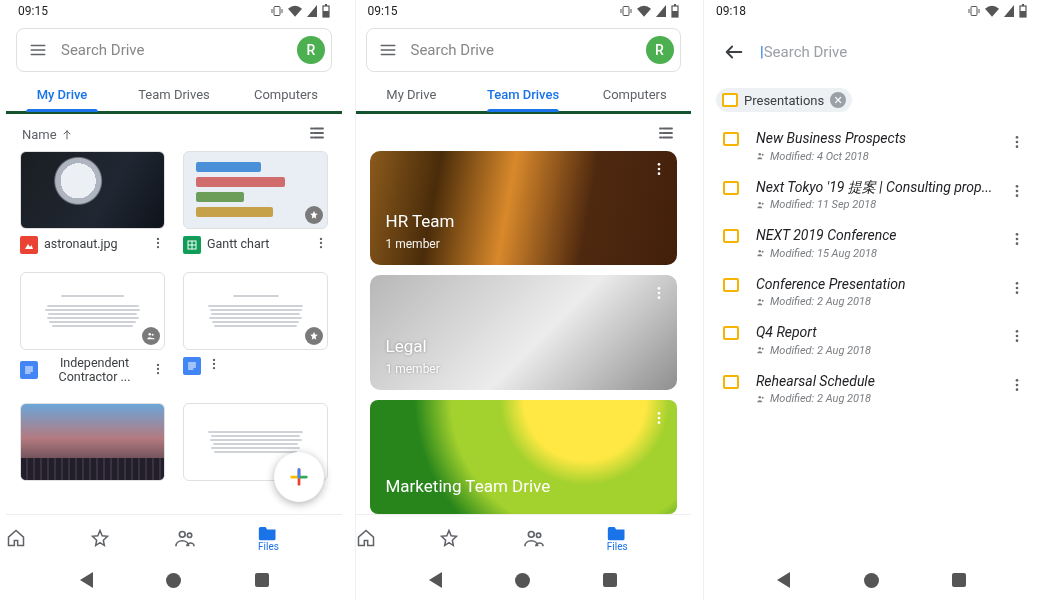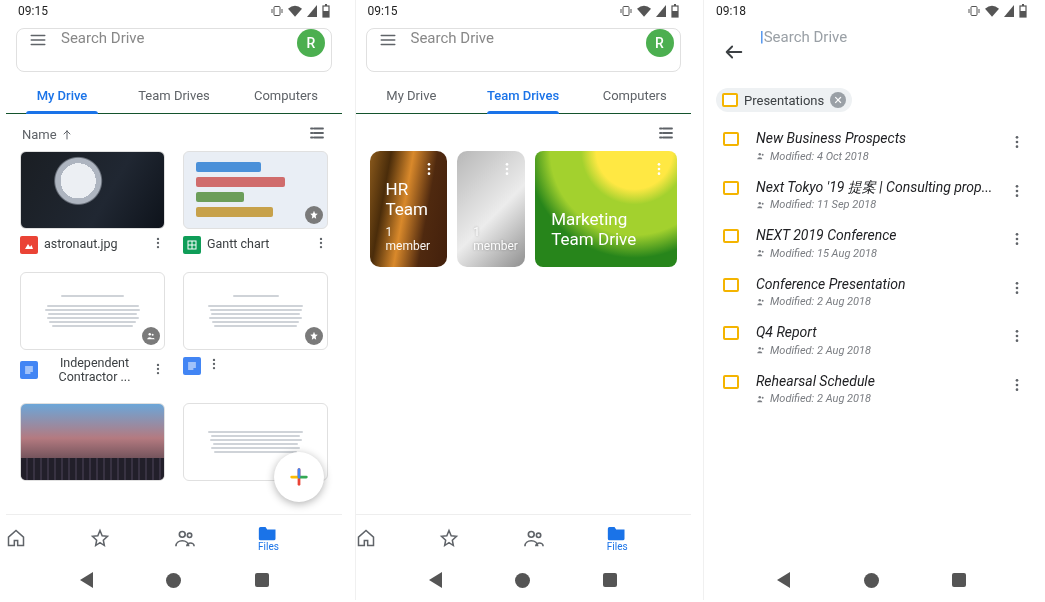--- a/index.html
+++ b/index.html
@@ -7,30 +7,30 @@
   .stage { width: 1045px; height: 602px; display: flex; justify-content: space-between; padding: 0 6px; }
   .phone { width: 336px; height: 600px; background: #fff; position: relative; display: flex; flex-direction: column; }
   .phone + .phone { border-left: 1px solid #f0f0f0; }
 
   
   .status { height: 22px; display:flex; align-items:center; justify-content:space-between; padding: 0 12px; font-size: 12px; color:#222; }
   .status-icons { display:flex; align-items:center; gap:5px; color:#555; }
   .status-icons svg { display:block; }
 
   
-  .search-row { margin: 6px 10px; height: 44px; border: 1px solid #e0e0e0; border-radius: 8px; display:flex; padding: 0 6px 0 10px; }
+  .search-row { margin: 6px 10px; height: 44px; border: 1px solid #e0e0e0; border-radius: 8px; display:flex; align-items:center; padding: 0 6px 0 10px; }
   .hamburger { width:22px; height:22px; display:inline-flex; align-items:center; justify-content:center; }
   .search-text { flex:1; margin: 0 12px; font-size: 15px; color:#888; }
   .avatar { width:28px; height:28px; border-radius:50%; background:#4caf50; color:#fff; font-size:14px; font-weight:500; display:flex; align-items:center; justify-content:center; }
 
   .back-arrow { width:28px; display:flex; align-items:center; justify-content:center; color:#333; }
   .search-cursor { color:#1a73e8; }
 
   
-  .tabs { display:flex; height:36px; border-bottom:1px solid #14532d; }
+  .tabs { display:flex; height:36px; border-bottom:3px solid #14532d; }
   .tab { flex:1; text-align:center; font-size:13px; color:#5f6368; display:flex; align-items:center; justify-content:center; position:relative; cursor:pointer; }
   .tab.active { color:#1a73e8; font-weight:500; }
   .tab.active::after { content:""; position:absolute; bottom:-1px; height:3px; left:18%; right:18%; background:#1a73e8; border-radius:3px 3px 0 0; }
 
   
   .sortrow { display:flex; align-items:center; justify-content:space-between; padding: 10px 16px 6px; font-size:13px; color:#5f6368; }
   .sortrow.right-only { justify-content:flex-end; }
   .sortname { display:flex; align-items:center; gap:4px; }
   .view-icon { color:#5f6368; }
 
@@ -70,21 +70,21 @@
   .bnav .bitem.active { color:#1a73e8; }
   .bnav .bitem svg { display:block; }
 
   
   .sysnav { height:40px; display:flex; align-items:center; justify-content:space-evenly; color:#555; }
   .sysnav .tri { width:0; height:0; border-top:8px solid transparent; border-bottom:8px solid transparent; border-right:13px solid #555; }
   .sysnav .circ { width:15px; height:15px; border-radius:50%; background:#555; }
   .sysnav .sq { width:14px; height:14px; border-radius:2px; background:#555; }
 
   
-  .cards { flex:1; overflow:hidden; padding: 0 14px; display:flex; flex-direction:row; gap:10px; }
+  .cards { flex:1; overflow:hidden; padding: 0 14px; display:flex; flex-direction:column; gap:10px; }
   .card { height:116px; border-radius:10px; position:relative; padding:14px 16px; color:#fff; display:flex; flex-direction:column; justify-content:flex-end; gap:6px; overflow:hidden; }
   .card .title { font-size:17px; font-weight:400; }
   .card .sub { font-size:12px; opacity:.95; }
   .card .cmore { position:absolute; right:10px; top:10px; color:#fff; }
   .card.hr { background: linear-gradient(100deg,#8b5a1c 0%, #4a2c0a 22%, #d9892b 45%, #4f290f 70%, #43200c 100%); }
   .card.legal { background: linear-gradient(135deg,#b7b7b7 0%, #ececec 55%, #8f8f8f 100%); }
   .card.legal .title, .card.legal .sub { color:#fff; text-shadow:0 0 3px rgba(0,0,0,.35); }
   .card.mkt { background: radial-gradient(circle at 70% 0%, #ffe843 0 25%, #a3d12e 35% 55%, #27851b 70% 100%); border-radius: 8px; }
 
   
@@ -398,20 +398,21 @@
         <div class="sub">1 member</div>
       </div>
       <div class="card legal">
         <span class="cmore">
           <svg width="16" height="16" viewBox="0 0 24 24">
               <circle cx="12" cy="5" r="2" fill="#fff"></circle>
               <circle cx="12" cy="12" r="2" fill="#fff"></circle>
               <circle cx="12" cy="19" r="2" fill="#fff"></circle>
             </svg>
         </span>
+        <div class="title">Legal</div>
         <div class="sub">1 member</div>
       </div>
       <div class="card mkt">
         <span class="cmore">
           <svg width="16" height="16" viewBox="0 0 24 24">
               <circle cx="12" cy="5" r="2" fill="#fff"></circle>
               <circle cx="12" cy="12" r="2" fill="#fff"></circle>
               <circle cx="12" cy="19" r="2" fill="#fff"></circle>
             </svg>
         </span>

